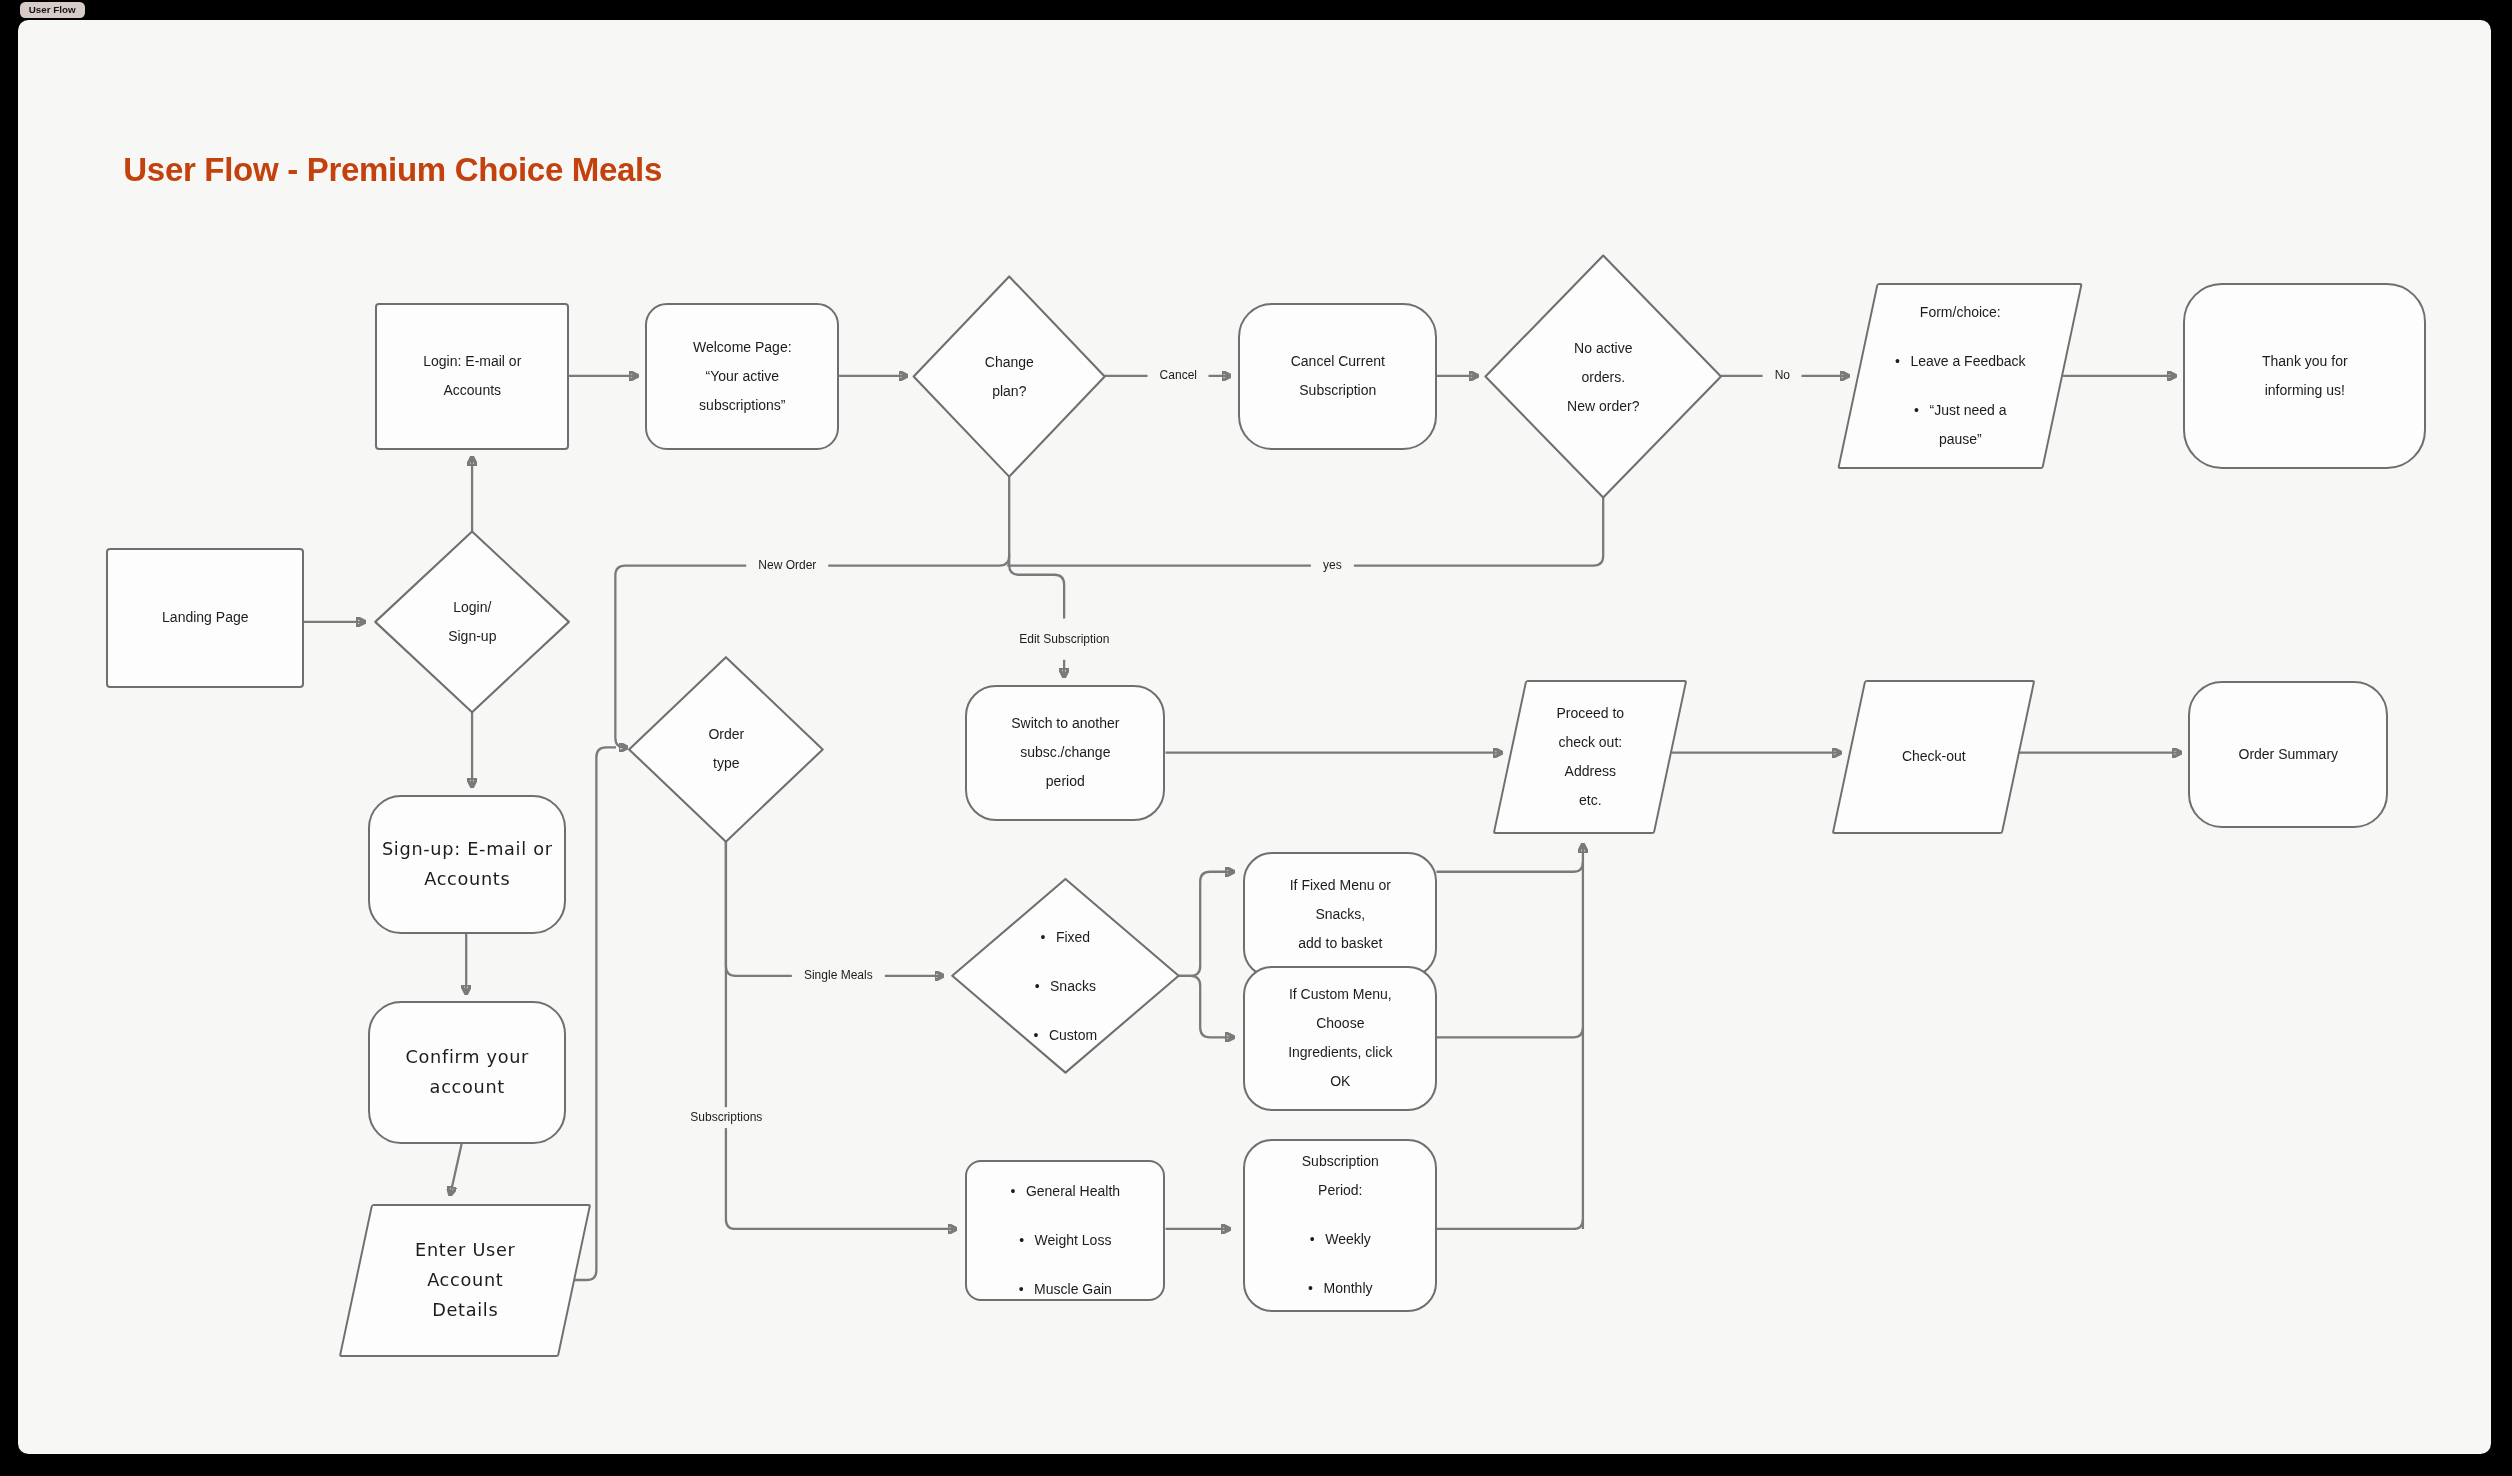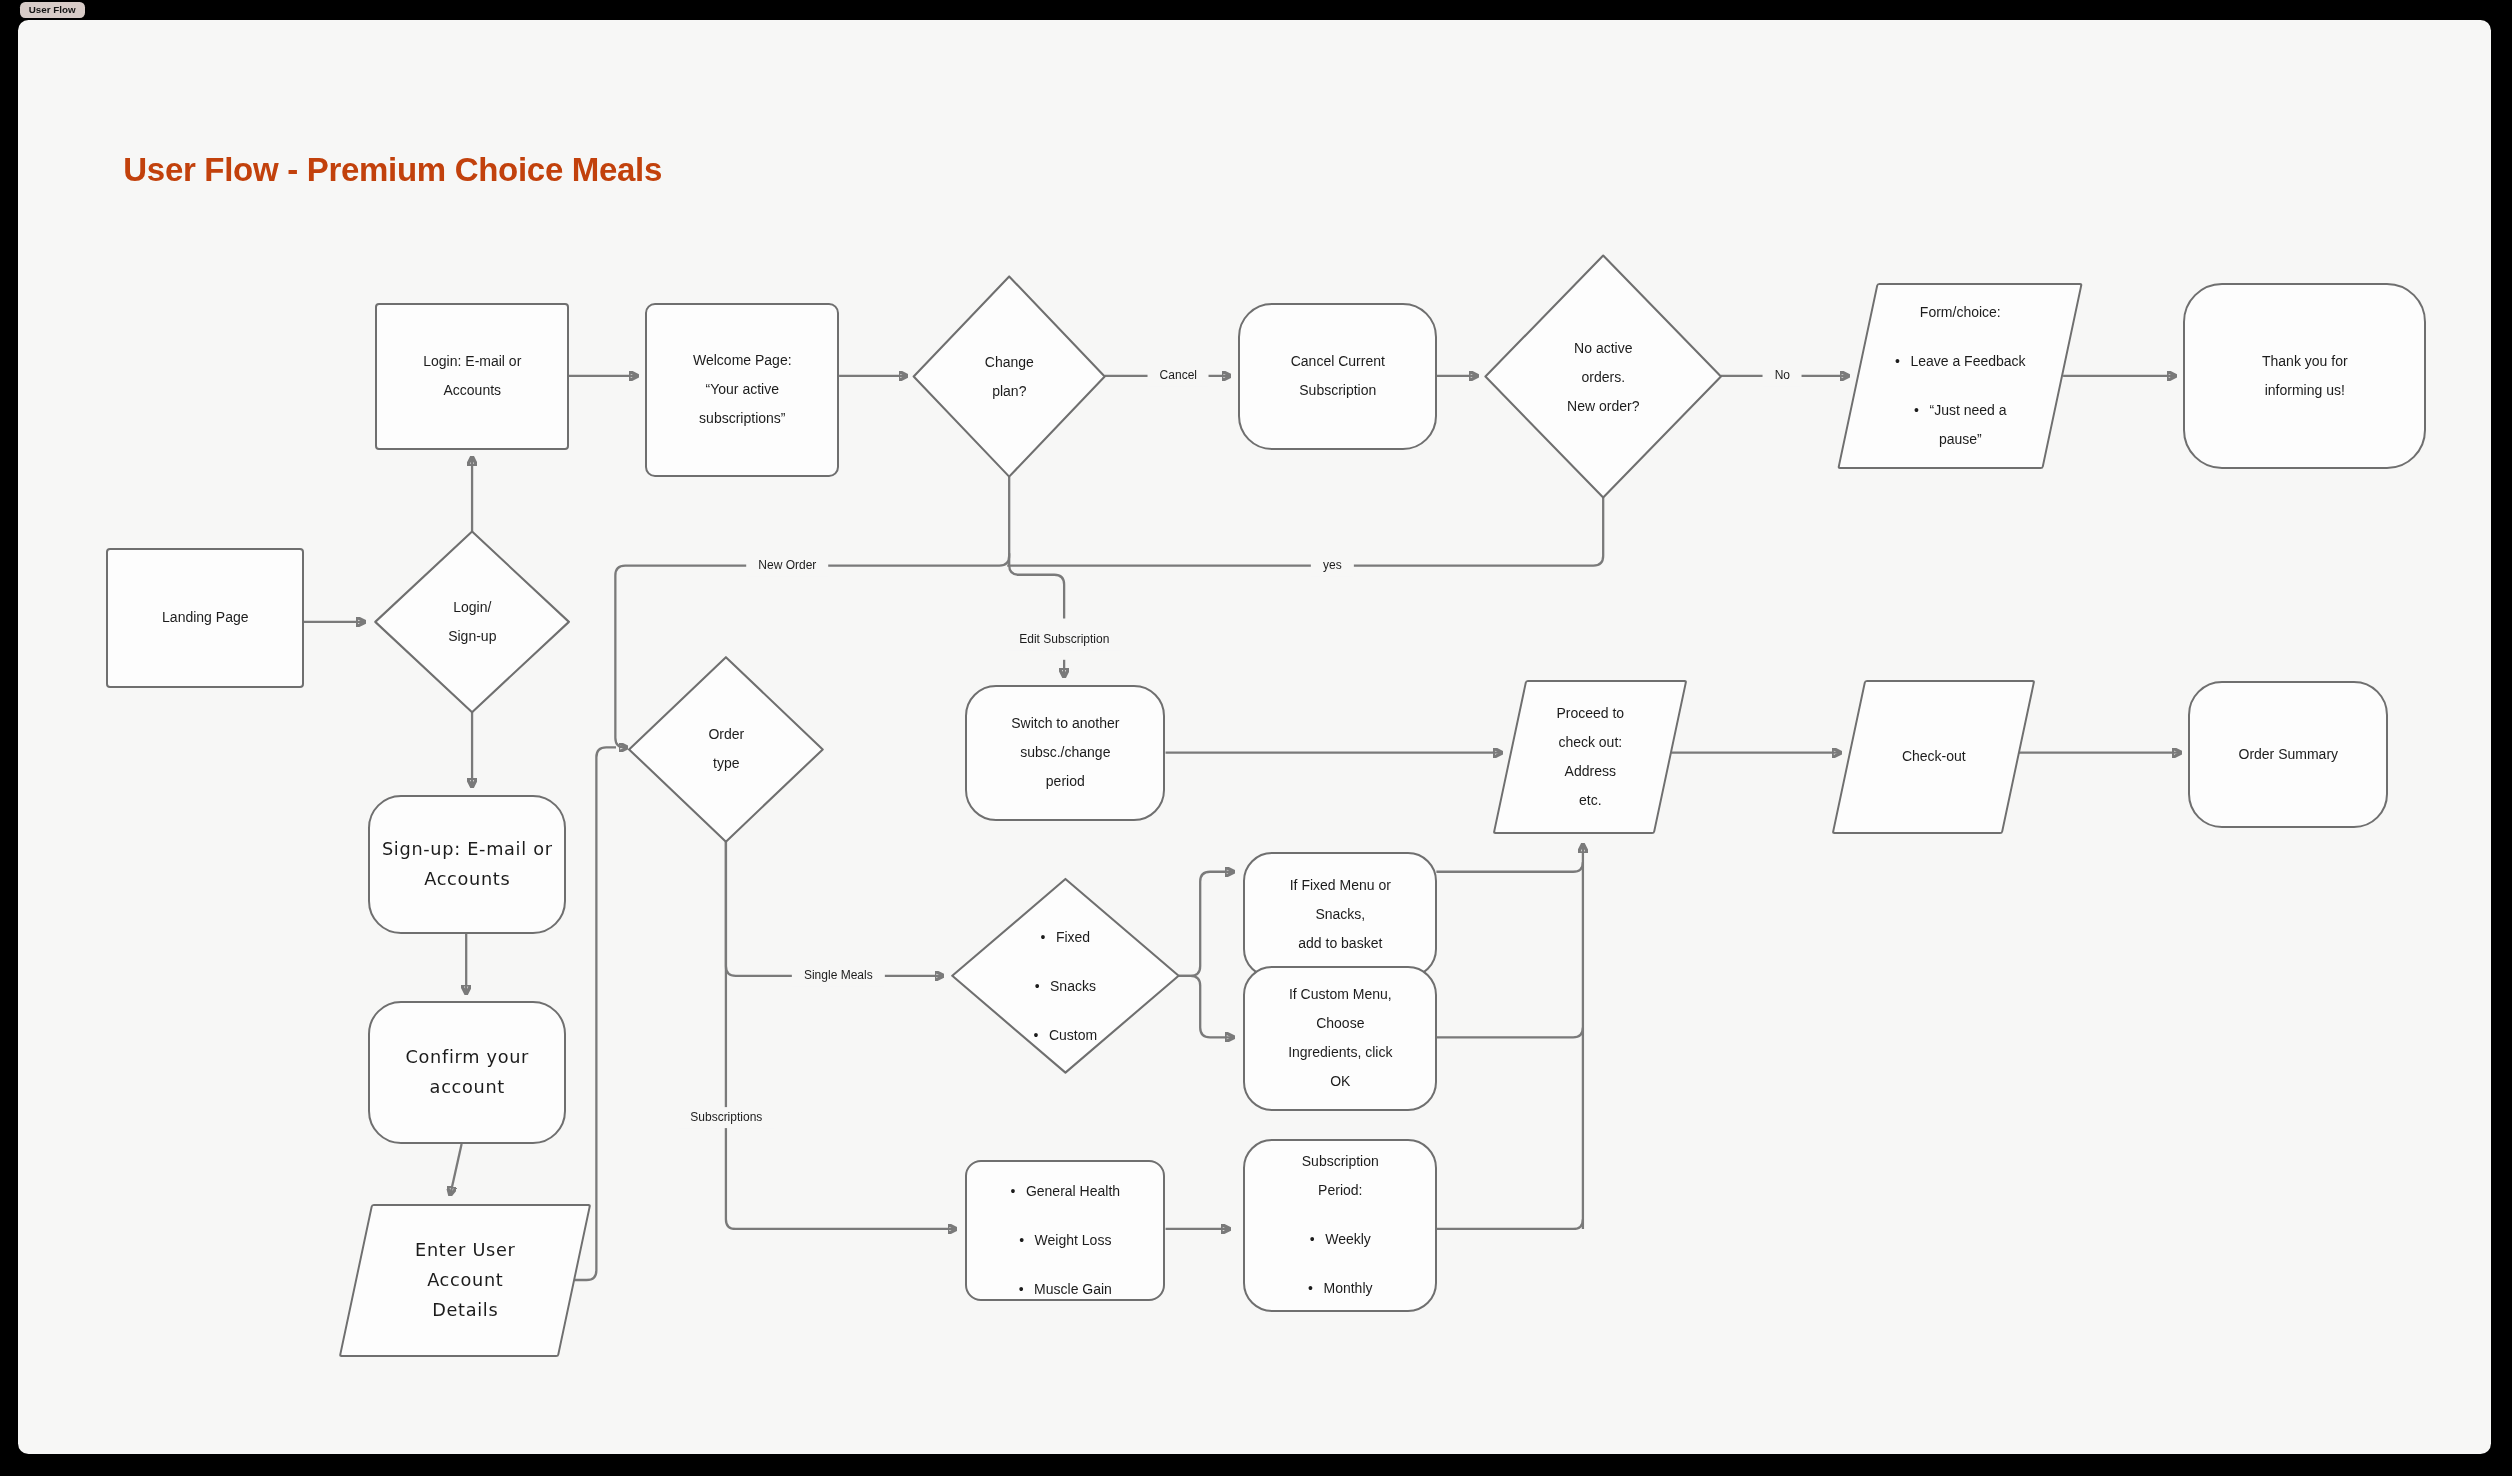--- a/index.html
+++ b/index.html
@@ -86,21 +86,21 @@
       <div class="node-text">
           <div class="line">Landing Page</div>
         </div>
     </div>
     <div class="node" style="left:357px;top:283px;width:194px;height:147px;border-radius:4px;">
       <div class="node-text">
           <div class="line">Login: E-mail or</div>
           <div class="line">Accounts</div>
         </div>
     </div>
-    <div class="node" style="left:627px;top:283px;width:194px;height:174px;border-radius:10px;">
+    <div class="node" style="left:627px;top:283px;width:194px;height:147px;border-radius:22px;">
       <div class="node-text">
           <div class="line">Welcome Page:</div>
           <div class="line">“Your active</div>
           <div class="line">subscriptions”</div>
         </div>
     </div>
     <div class="node" style="left:1220px;top:283px;width:199px;height:147px;border-radius:34px;">
       <div class="node-text">
           <div class="line">Cancel Current</div>
           <div class="line">Subscription</div>

